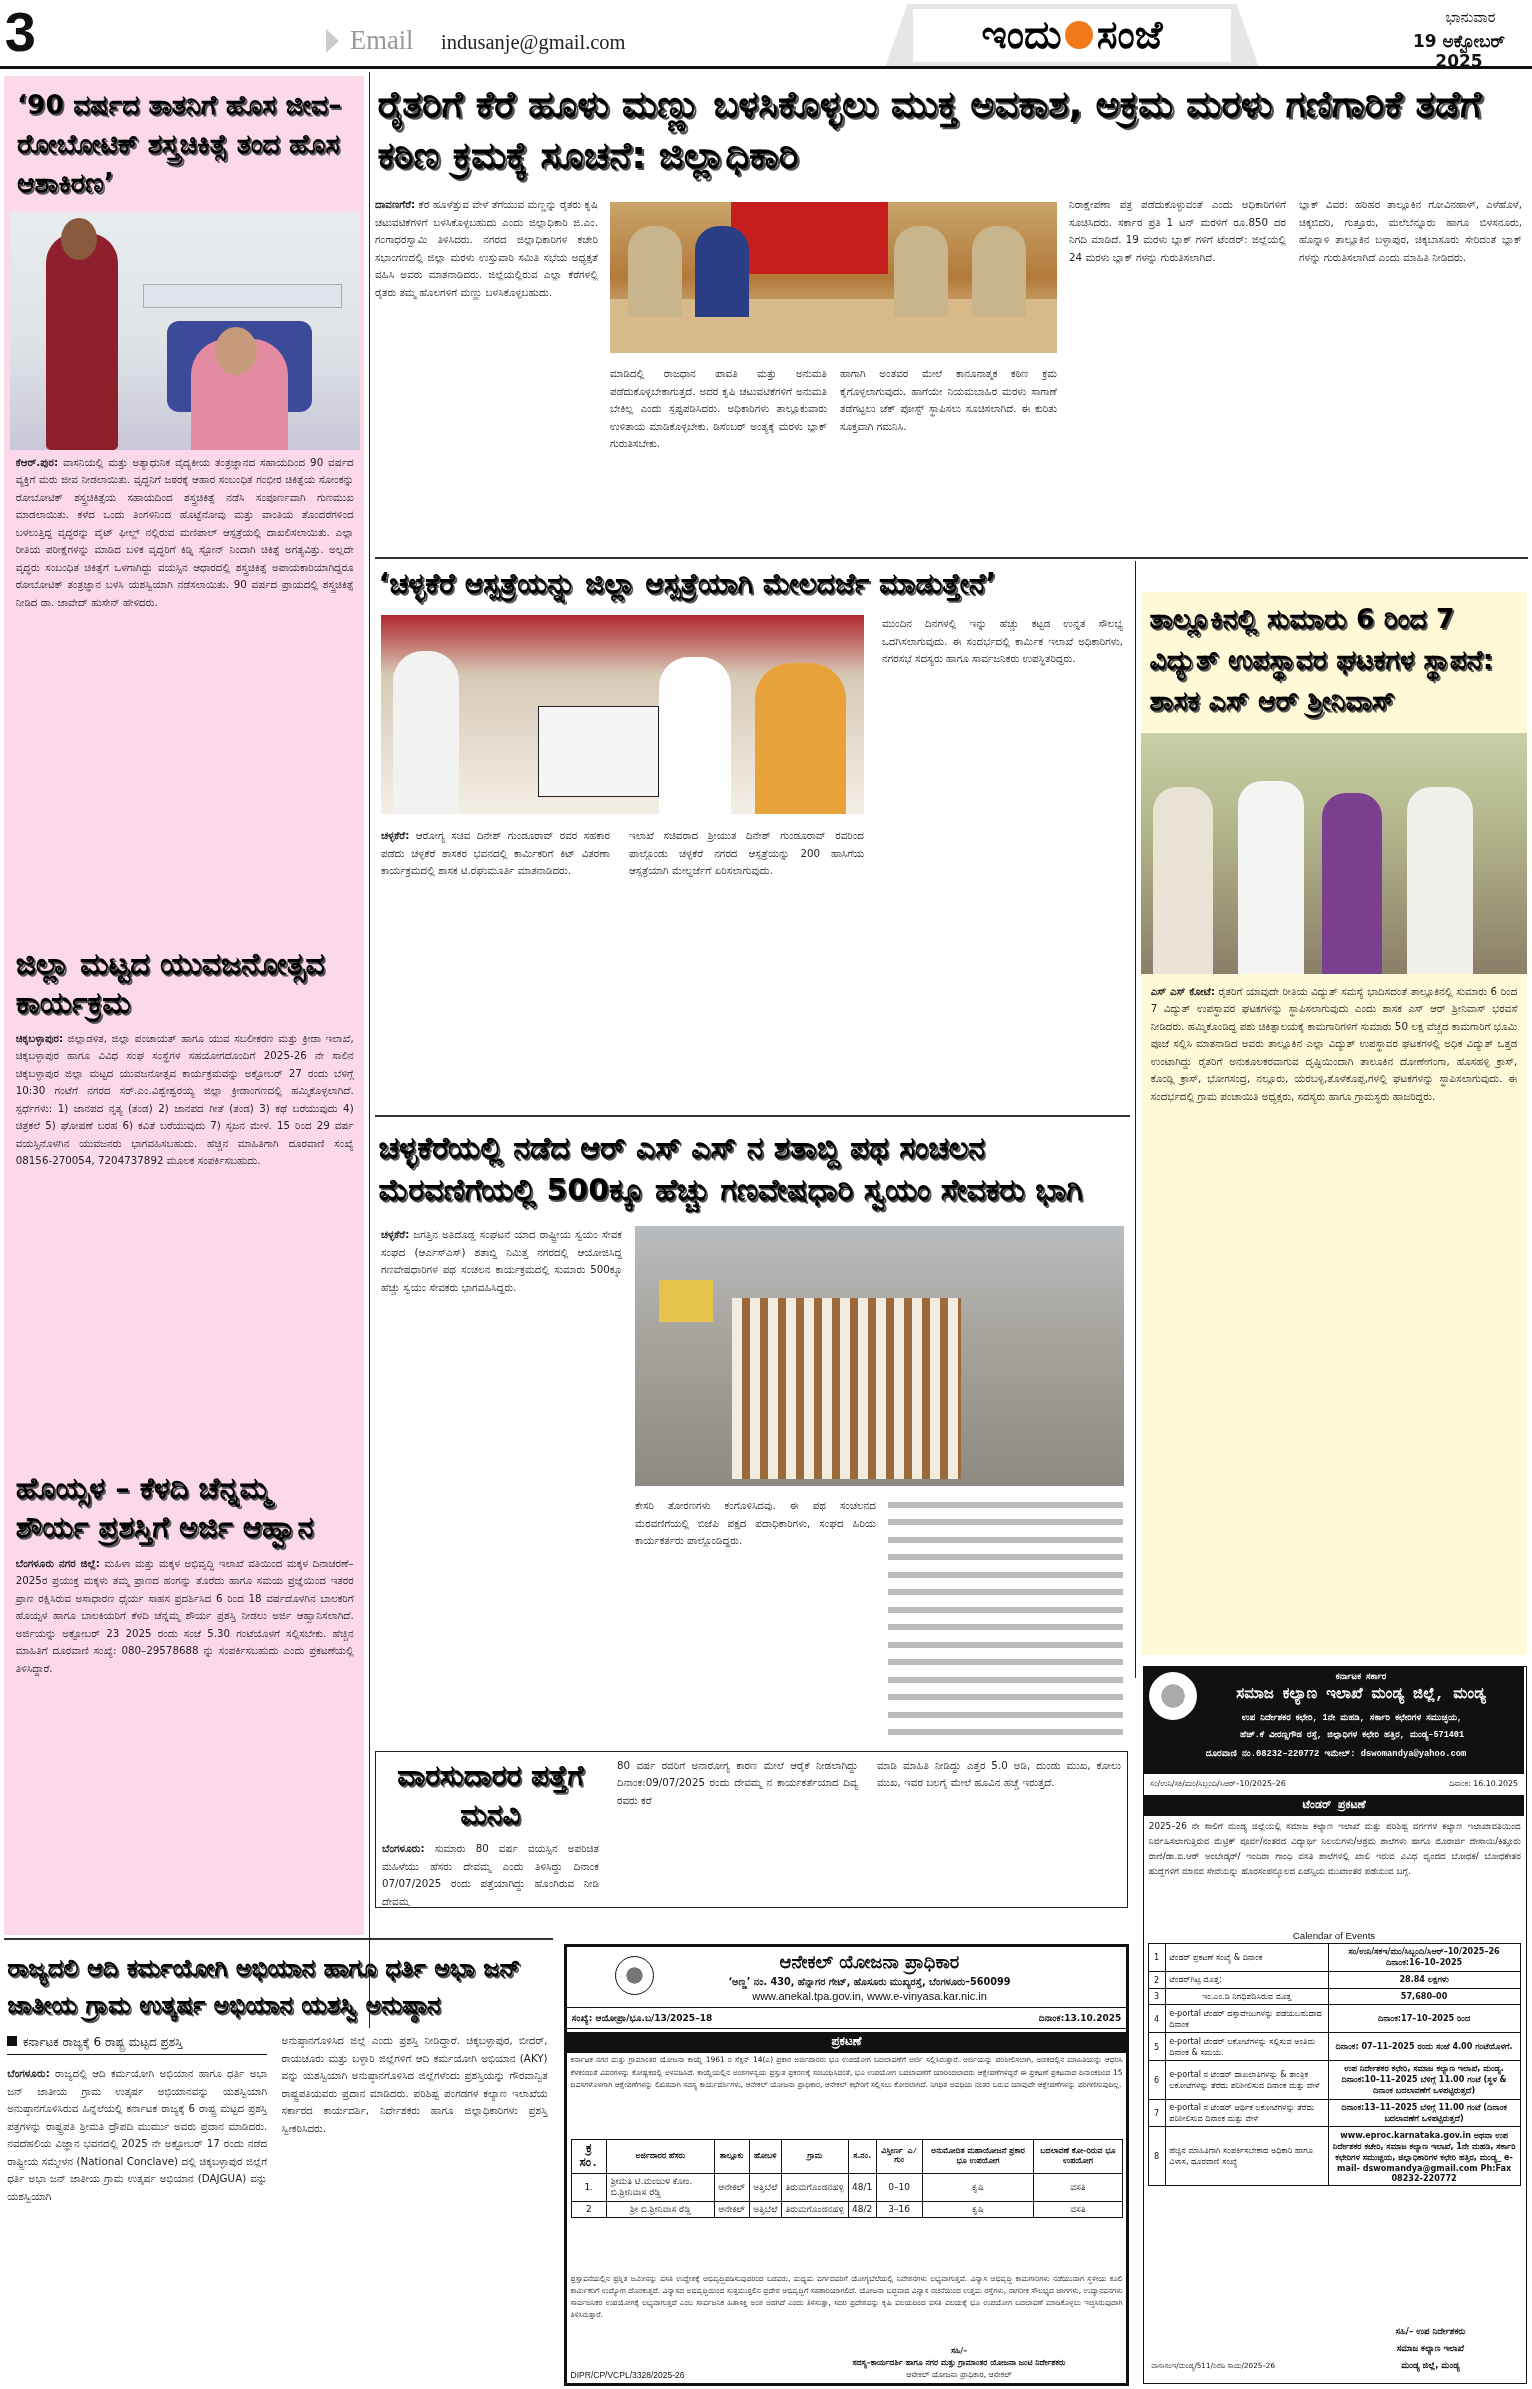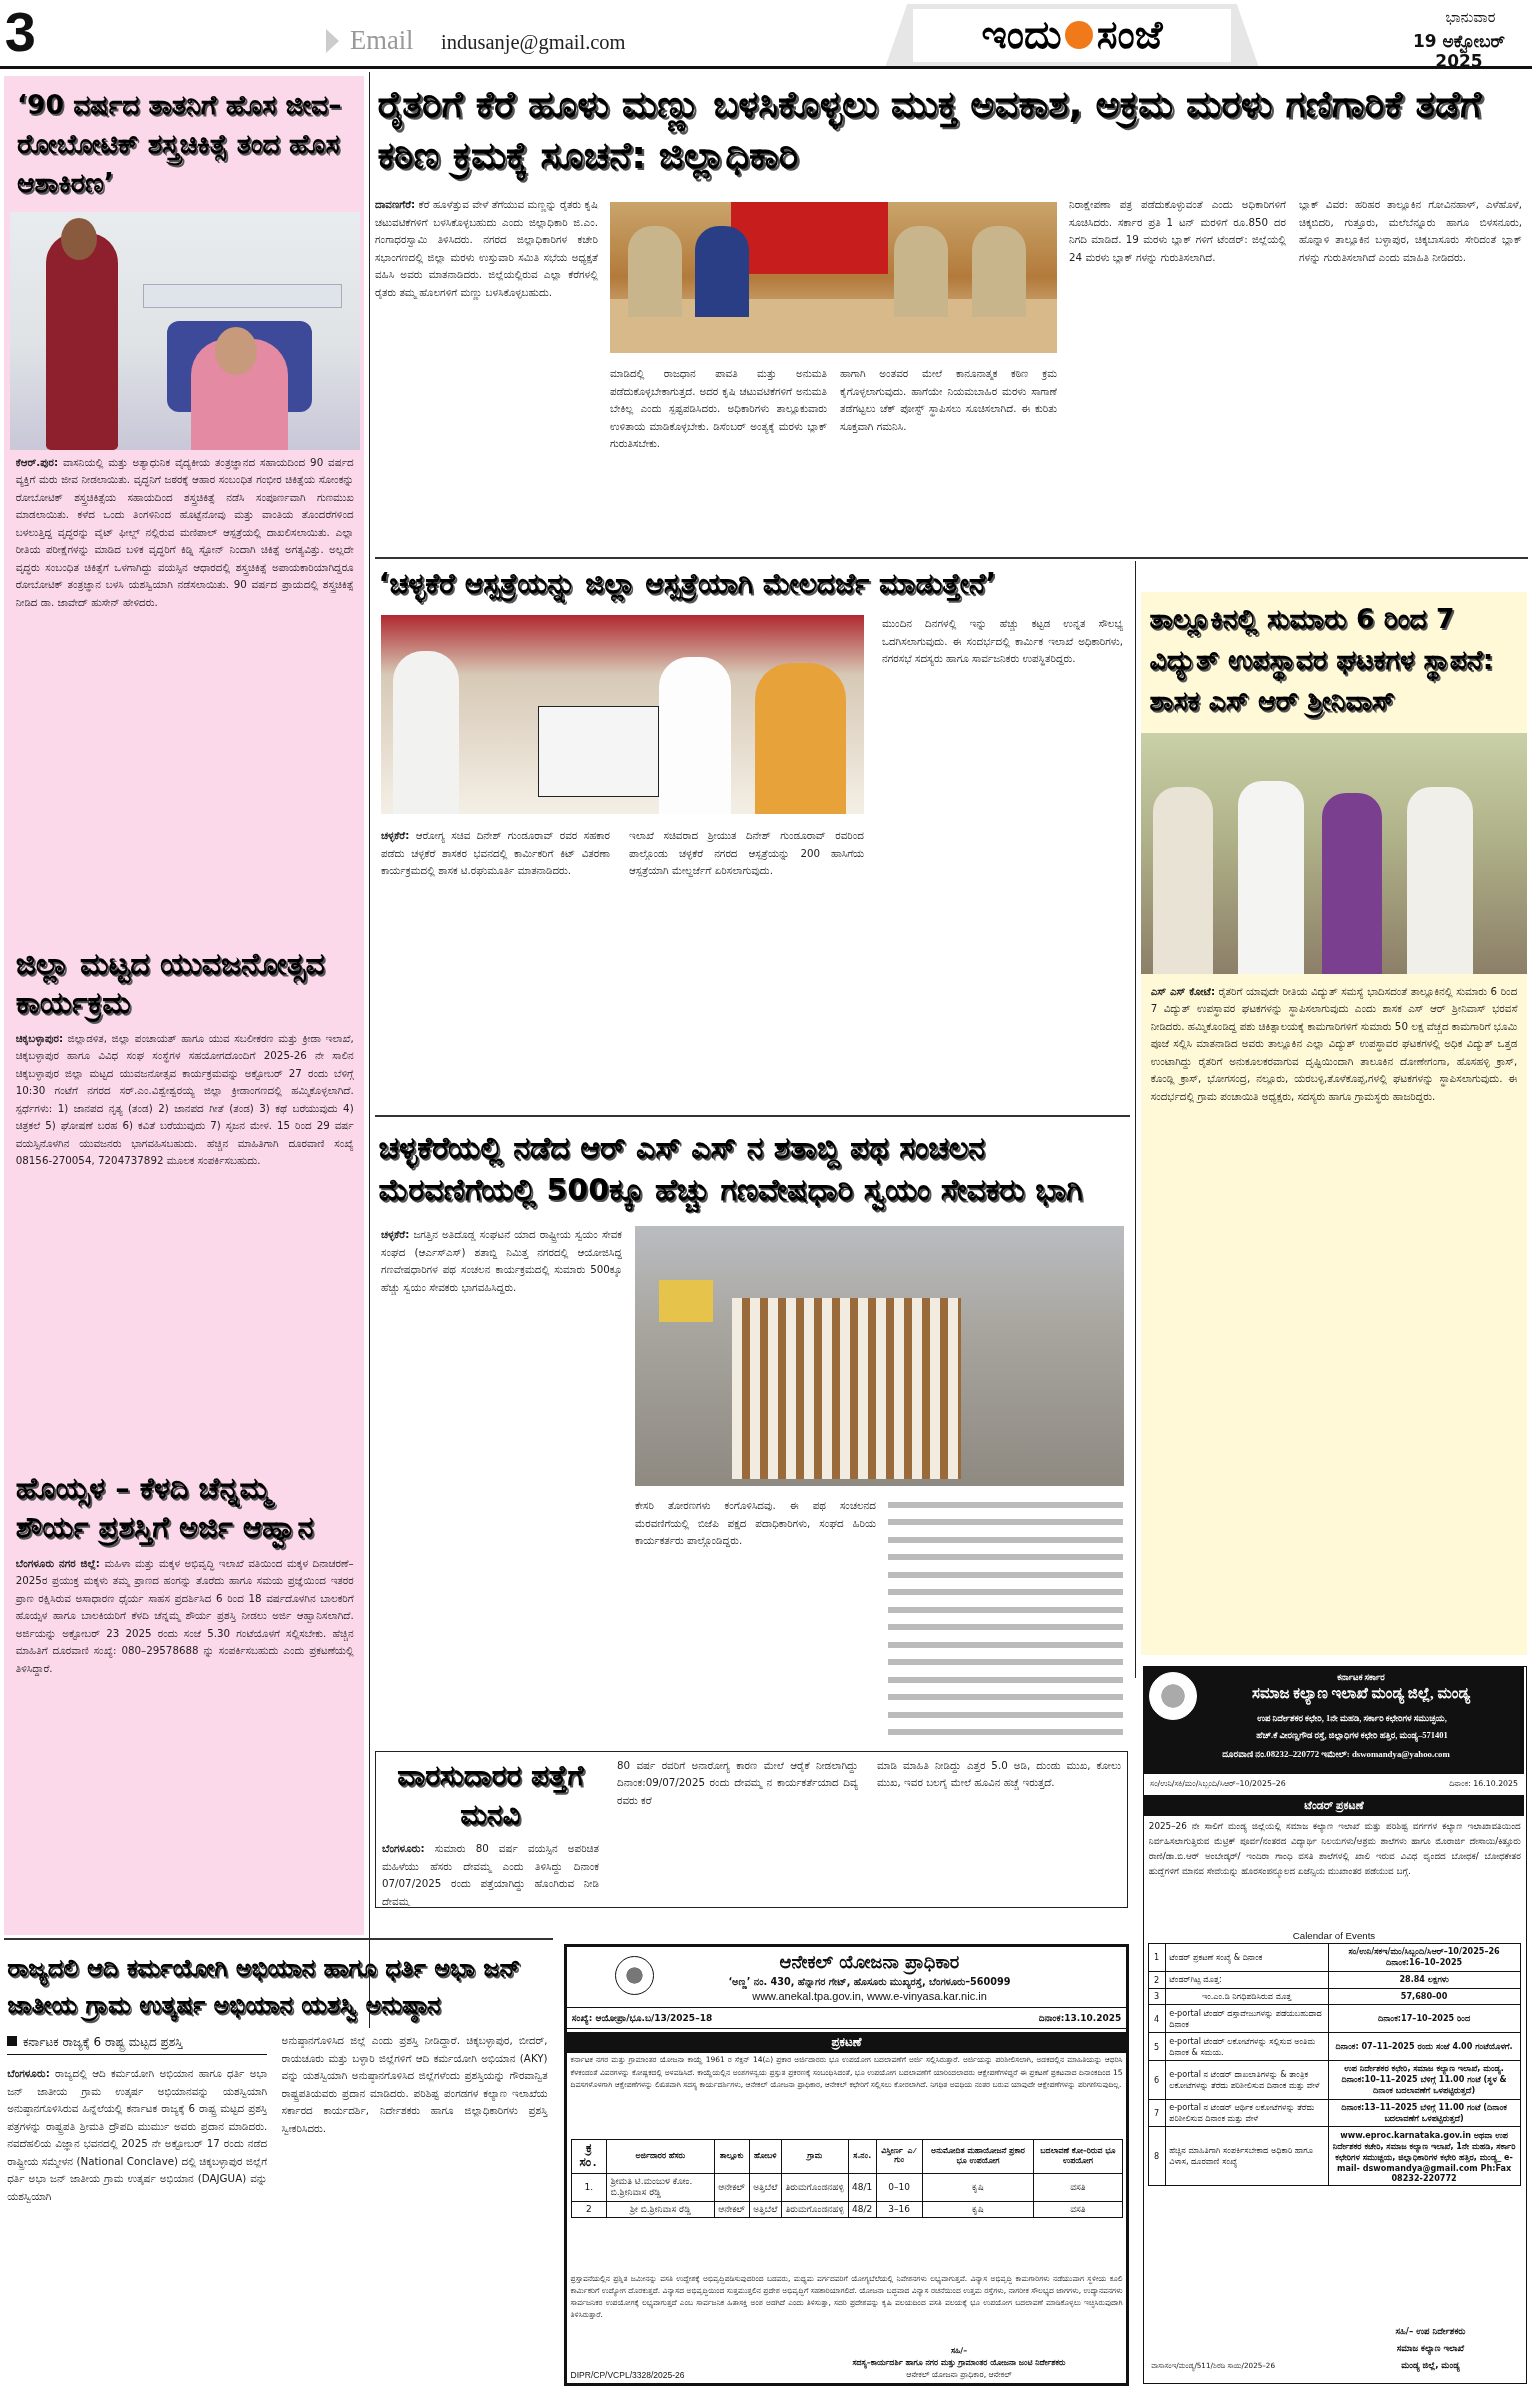--- a/index.html
+++ b/index.html
@@ -8,21 +8,21 @@
 .hl{font-family:"DejaVu Sans",sans-serif;font-weight:bold;text-shadow:1.8px 1.8px 0 #555;color:#000;line-height:1.18}
 .body{font-family:"DejaVu Sans",sans-serif;font-size:10.3px;line-height:17.5px;text-align:justify;color:#222}
 .dateline{font-weight:bold}
 .col-rule{position:absolute;width:1.2px;background:#222}
 .h-rule{position:absolute;height:1.8px;background:#333}
 .photo{position:absolute;overflow:hidden}
 .pink{background:#fbd9ea}
 .cream{background:#fff9d8}
 table{border-collapse:collapse;width:100%}
 td,th{border:1.2px solid #111;font-family:"DejaVu Sans",sans-serif;font-size:9px;padding:2.4px 3.6px;vertical-align:middle}
-.ad-head{background:#111;color:#fff;text-align:center;font-family:Liberation Serif, serif}
+.ad-head{background:#111;color:#fff;text-align:center;font-family:Liberation Mono, monospace}
 .lines{background:repeating-linear-gradient(#fff 0 4.8px,#bbb 4.8px 11px,#fff 11px 17.5px)}
 </style>
 </head>
 <body>
 
 <div class="abs" style="left:0;top:0;width:1533px;height:68px">
   <div class="abs" style="left:4.8px;top:2.4px;font-family:'Liberation Sans',sans-serif;font-weight:bold;font-size:56px;line-height:60px">3</div>
   <div class="abs" style="left:326px;top:29px;width:0;height:0;border-top:12px solid transparent;border-bottom:12px solid transparent;border-left:13.3px solid #ccc"></div>
   <div class="abs" style="left:350px;top:25px;font-family:'Liberation Serif',serif;font-size:26.6px;color:#999">Email</div>
   <div class="abs" style="left:441px;top:31px;font-family:'Liberation Serif',serif;font-size:20.5px;color:#222">indusanje@gmail.com</div>

